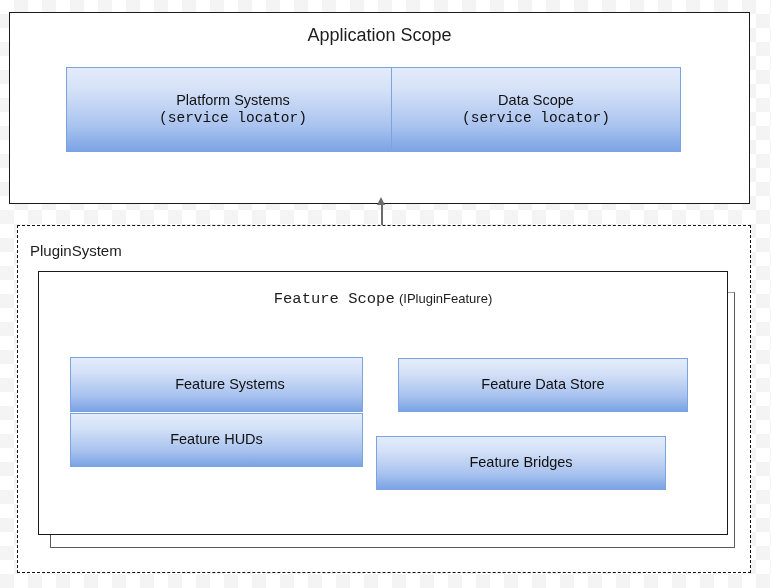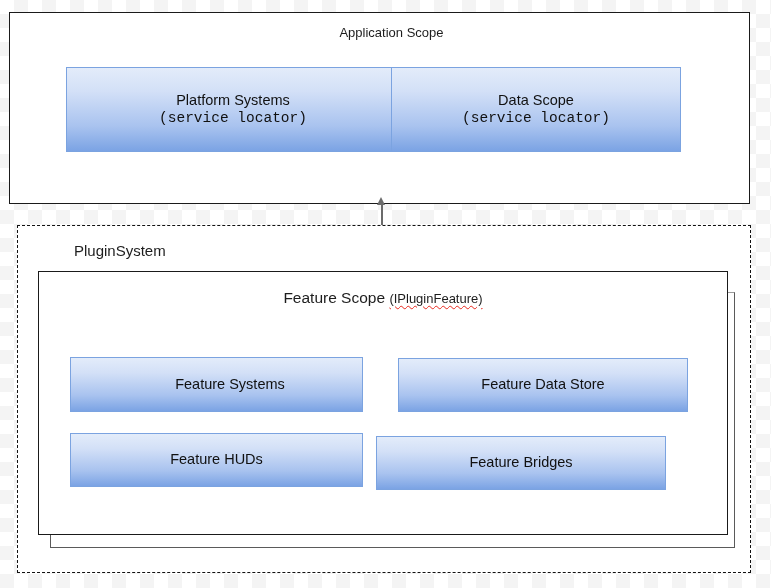--- a/index.html
+++ b/index.html
@@ -72,39 +72,36 @@
   .node .line-2 { font-size: 14.5px; font-family: Liberation Mono, monospace; }
 
   
   .label {
     position: absolute;
     color: #1d1d1d;
     white-space: nowrap;
   }
   .title-center {
     text-align: center;
-    font-size: 13px;
-    margin-left: 12px;
+    font-size: 18px;
   }
   .plugin-label {
     font-size: 15px;
-    margin-left: 44px;
   }
 
   .feature-scope-title {
     position: absolute;
     font-size: 15.5px;
     color: #1d1d1d;
     white-space: nowrap;
     text-align: center;
   }
-  .feature-scope-title .main { font-size: 15.5px; }
+  .feature-scope-title .main { font-size: 15.5px; font-family: Liberation Mono, monospace; }
   .feature-scope-title .sub {
     font-size: 13px;
-    text-decoration: underline;
     text-decoration-style: wavy;
     text-decoration-color: #e8291f;
     text-decoration-thickness: 1px;
     text-underline-offset: 2px;
   }
 
   
   .arrow-shaft {
     position: absolute;
     width: 1.6px;
@@ -154,21 +151,21 @@
   </div>
 
   <div class="node" style="left:70px; top:357px; width:293px; height:55px;padding-left:27px;">
     <span class="line-1">Feature Systems</span>
   </div>
 
   <div class="node" style="left:398px; top:358px; width:290px; height:54px;">
     <span class="line-1">Feature Data Store</span>
   </div>
 
-  <div class="node" style="left:70px; top:433px; width:293px; height:54px;">
+  <div class="node" style="left:70px; top:413px; width:293px; height:54px;">
     <span class="line-1">Feature HUDs</span>
   </div>
 
   <div class="node" style="left:376px; top:436px; width:290px; height:54px;">
     <span class="line-1">Feature Bridges</span>
   </div>
 
 </div>
 
 </body></html>

